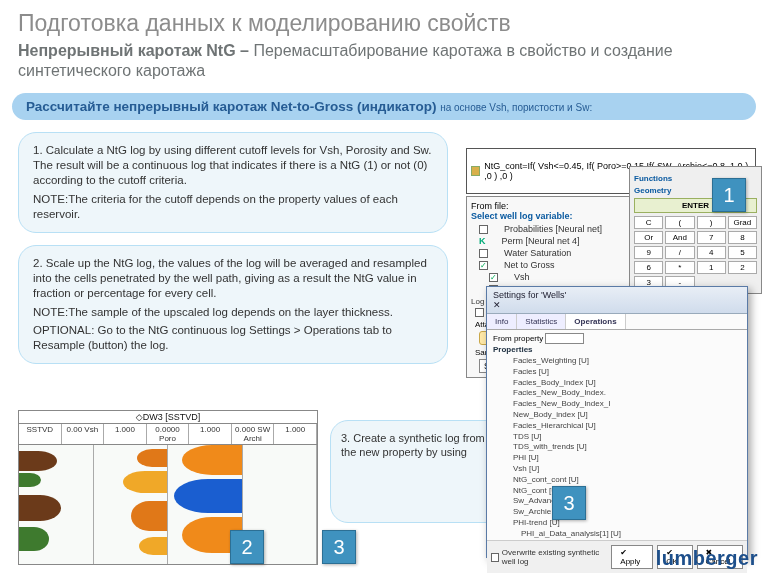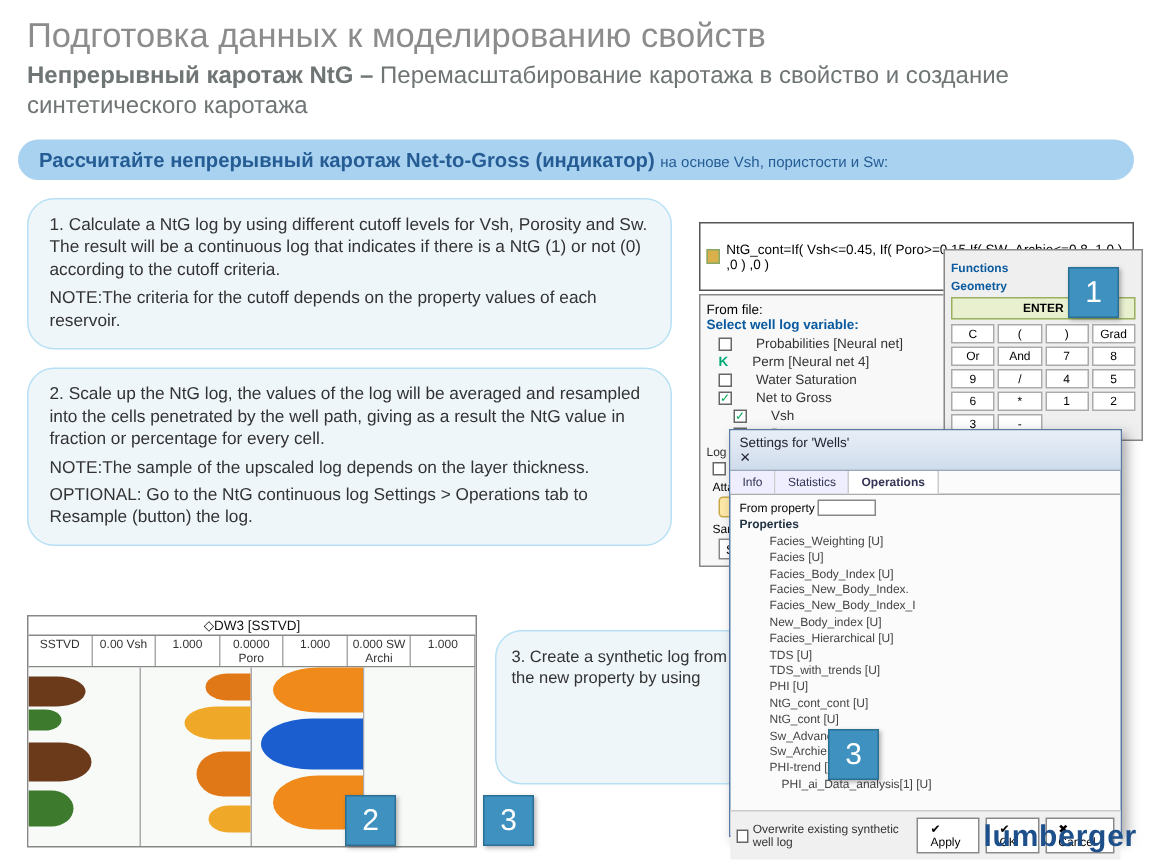--- a/index.html
+++ b/index.html
@@ -323,20 +323,21 @@
       <div class="leaf">Facies_Weighting [U]</div>
       <div class="leaf">Facies [U]</div>
       <div class="leaf">Facies_Body_Index [U]</div>
       <div class="leaf">Facies_New_Body_Index.</div>
       <div class="leaf">Facies_New_Body_Index_I</div>
       <div class="leaf">New_Body_index [U]</div>
       <div class="leaf">Facies_Hierarchical [U]</div>
       <div class="leaf">TDS [U]</div>
       <div class="leaf">TDS_with_trends [U]</div>
       <div class="leaf">PHI [U]</div>
+      <div class="leaf">Vsh [U]</div>
       <div class="leaf">NtG_cont_cont [U]</div>
       <div class="leaf">NtG_cont [U]</div>
       <div class="leaf">Sw_Advanced [U]</div>
       <div class="leaf">Sw_Archie [U]</div>
       <div class="leaf">PHI-trend [U]</div>
       <div class="leaf" style="padding-left:28px;">PHI_ai_Data_analysis[1] [U]</div>
 
     </div>
   </div>
   <div class="footer">

